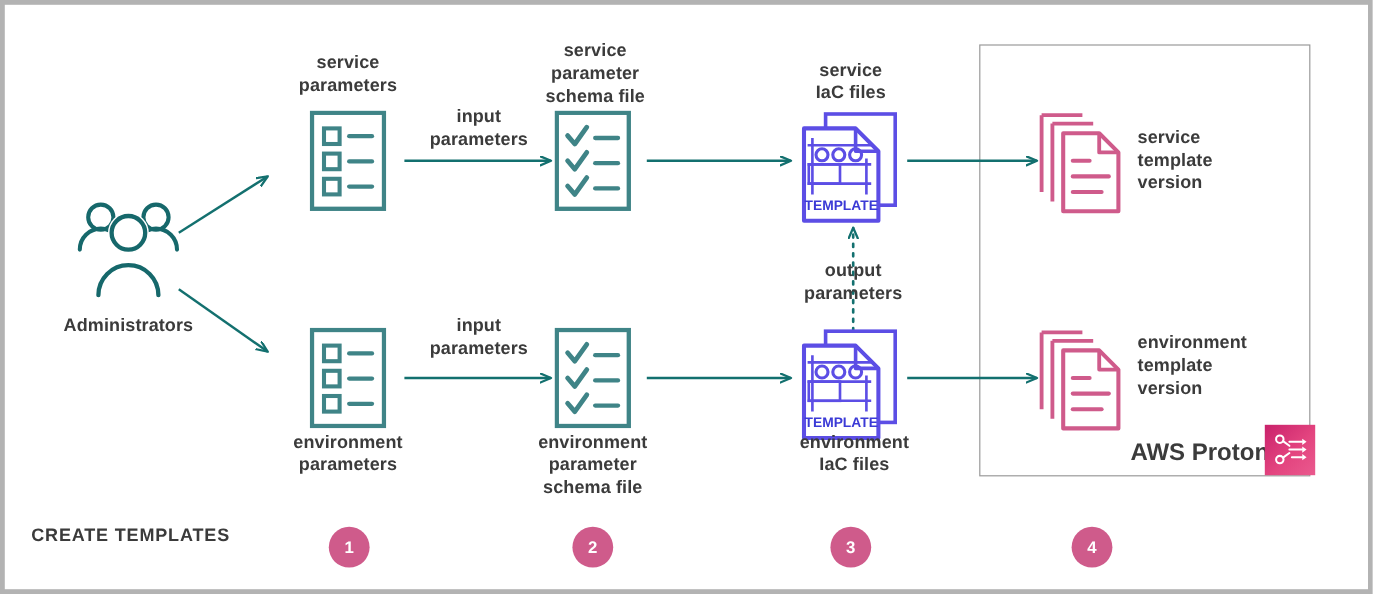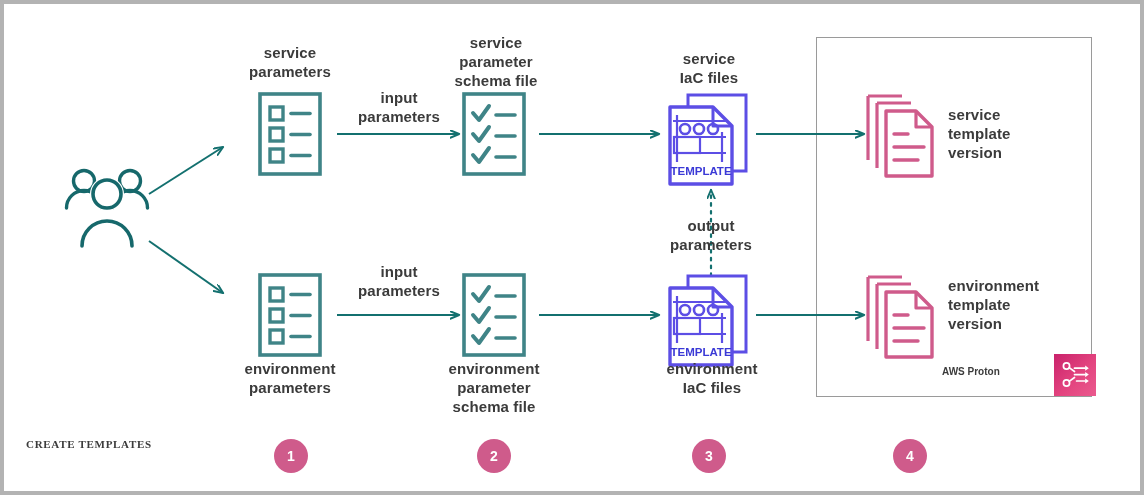--- a/index.html
+++ b/index.html
@@ -32,21 +32,21 @@
   #proton-box{
     position:absolute;
     left:812px;top:33px;width:276px;height:360px;
     border:1.6px solid #9a9a9a;
     box-sizing:border-box;
     background:transparent;
   }
   #proton-label{
     position:absolute;
     left:938px;top:362px;
-    font-size:10px;font-weight:bold;color:#3b3b3b;
+    font-size:20px;font-weight:bold;color:#3b3b3b;
     white-space:nowrap;
   }
   #proton-logo{
     position:absolute;
     left:1050px;top:350px;width:42px;height:42px;
     background:linear-gradient(135deg,#c9226b 0%,#e3447f 55%,#ea5a8e 100%);
   }
 
   
   .step{
@@ -54,22 +54,22 @@
     width:34px;height:34px;border-radius:50%;
     background:#cf5b8b;
     color:#ffffff;
     font-size:14px;font-weight:bold;
     display:flex;align-items:center;justify-content:center;
     line-height:1;
   }
 
   #create-templates{
     position:absolute;left:22px;top:434px;
-    font-size:11px;font-weight:bold;color:#3b3b3b;
-    letter-spacing:0.7px;white-space:nowrap;font-family:Liberation Serif, serif;
+    font-size:15px;font-weight:bold;color:#3b3b3b;
+    letter-spacing:0.7px;white-space:nowrap;
   }
 
   svg.ov{position:absolute;left:0;top:0;width:1144px;height:495px;pointer-events:none;}
 </style>
 </head>
 <body>
 
 <div id="canvas">
 
   <div id="proton-box"></div>
@@ -132,20 +132,21 @@
       <g fill="#ffffff" stroke="none">
         <circle cx="48" cy="30" r="17"></circle>
         <path d="M20,82 a28,28 0 0 1 56,0 Z"></path>
       </g>
       <g fill="none" stroke="#16686b" stroke-width="3.6" stroke-linecap="round" stroke-linejoin="round">
         <circle cx="48" cy="30" r="14"></circle>
         <path d="M23,82 a25,25 0 0 1 50,0"></path>
       </g>
     </svg>
   </div>
+  <div class="lbl" style="left:23px;top:258px;width:160px;">Administrators</div>
 
   <div class="lbl" style="left:211px;top:39px;width:150px;">service
 parameters</div>
   <div class="node" style="left:254px;top:88px;width:64px;height:84px;">
     <svg width="64" height="84" viewBox="0 0 64 84" aria-hidden="true">
       <rect x="2" y="2" width="60" height="80" fill="none" stroke="#3f8487" stroke-width="3.6"></rect>
       <g fill="none" stroke="#3f8487" stroke-width="3.4">
         <rect x="12" y="15" width="13" height="13"></rect>
         <rect x="12" y="36" width="13" height="13"></rect>
         <rect x="12" y="57" width="13" height="13"></rect>

